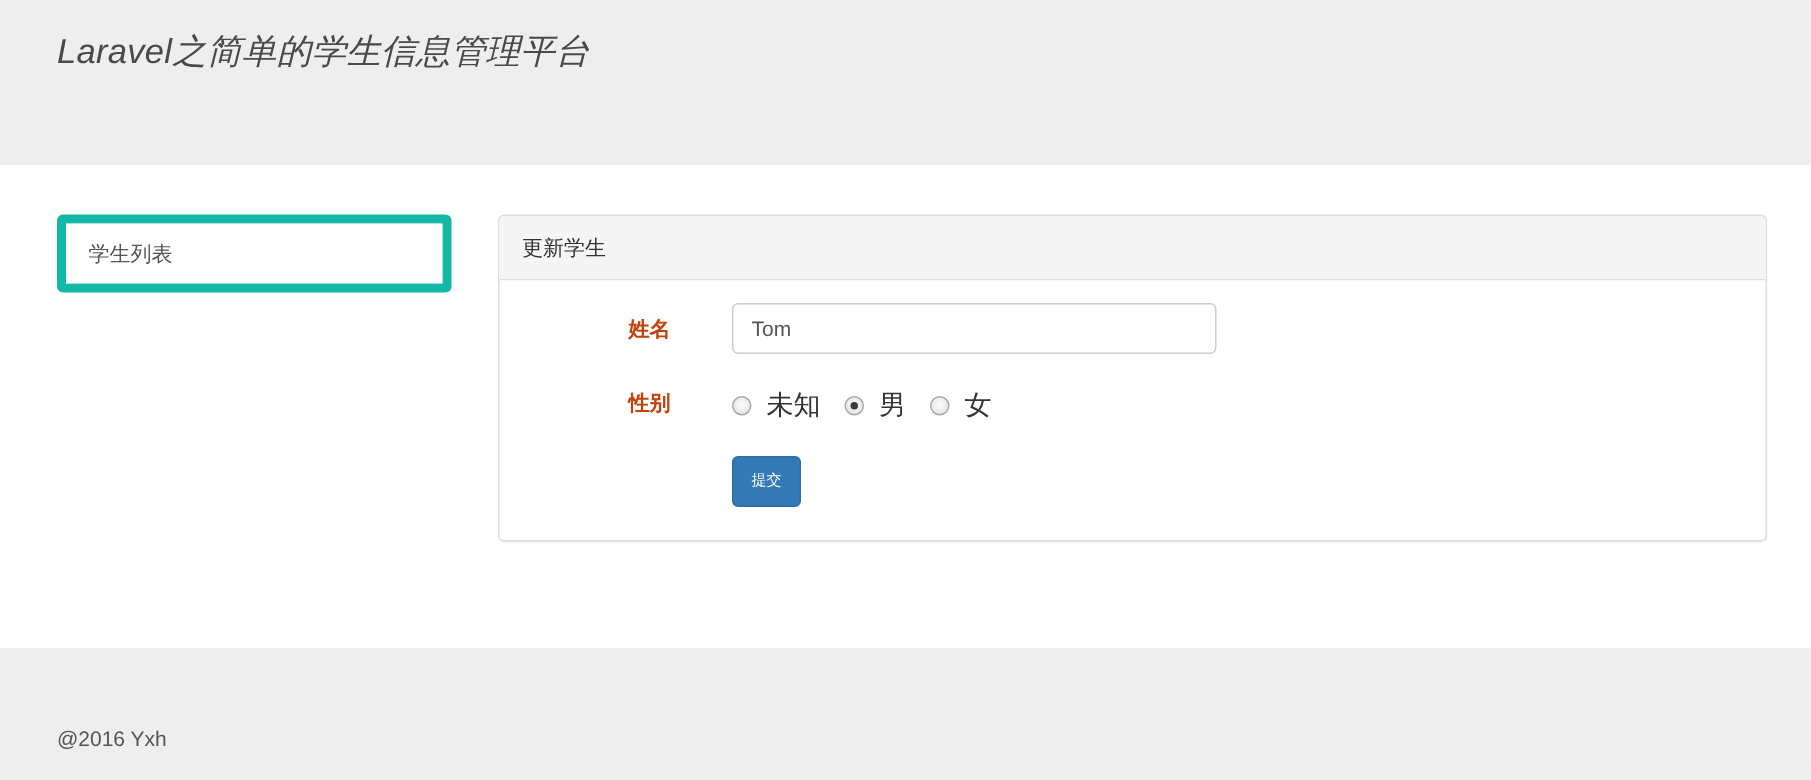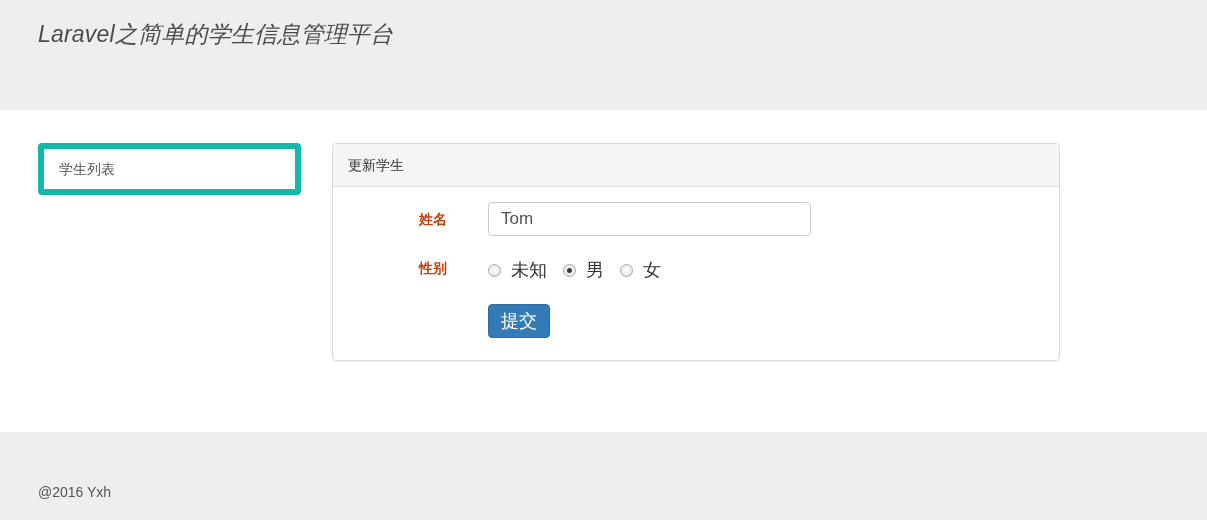--- a/index.html
+++ b/index.html
@@ -59,21 +59,21 @@
     border-bottom: 1px solid #dddddd;
     cursor: pointer;
     white-space: nowrap;
   }
   .list-group-item:last-child { border-bottom: none; }
 
   
   .panel {
     position: absolute;
     left: 332px; top: 33px;
-    width: 728px;
+    width: 846px;
     background: #ffffff;
     border: 1px solid #dddddd;
     border-radius: 4px;
     box-shadow: 0 1px 1px rgba(0,0,0,.05);
   }
   .panel-heading {
     padding: 11px 15px;
     background: #f5f5f5;
     border-bottom: 1px solid #dddddd;
     border-top-left-radius: 3px;
@@ -110,21 +110,21 @@
   .control-col {
     margin-left: 140px;
     width: 323px;
   }
 
   .form-control {
     display: block;
     width: 323px;
     height: 34px;
     padding: 6px 12px;
-    font-size: 17px;
+    font-size: 14px;
     line-height: 20px;
     font-family: "Liberation Sans", sans-serif;
     color: #555555;
     background: #ffffff;
     border: 1px solid #cccccc;
     border-radius: 4px;
     outline: none;
   }
 
   .radio-row {
@@ -159,21 +159,21 @@
     margin-left: -2.5px; margin-top: -2.5px;
     border-radius: 50%;
     background: #3b3b3b;
   }
   .radio-label { vertical-align: middle; }
 
   .btn-primary {
     display: inline-block;
     margin-top: 4px;
     padding: 6px 12px;
-    font-size: 18px;
+    font-size: 10px;
     line-height: 20px;
     font-family: "Liberation Sans", sans-serif;
     color: #ffffff;
     background: #337ab7;
     border: 1px solid #2e6da4;
     border-radius: 4px;
     cursor: pointer;
   }
 
   

